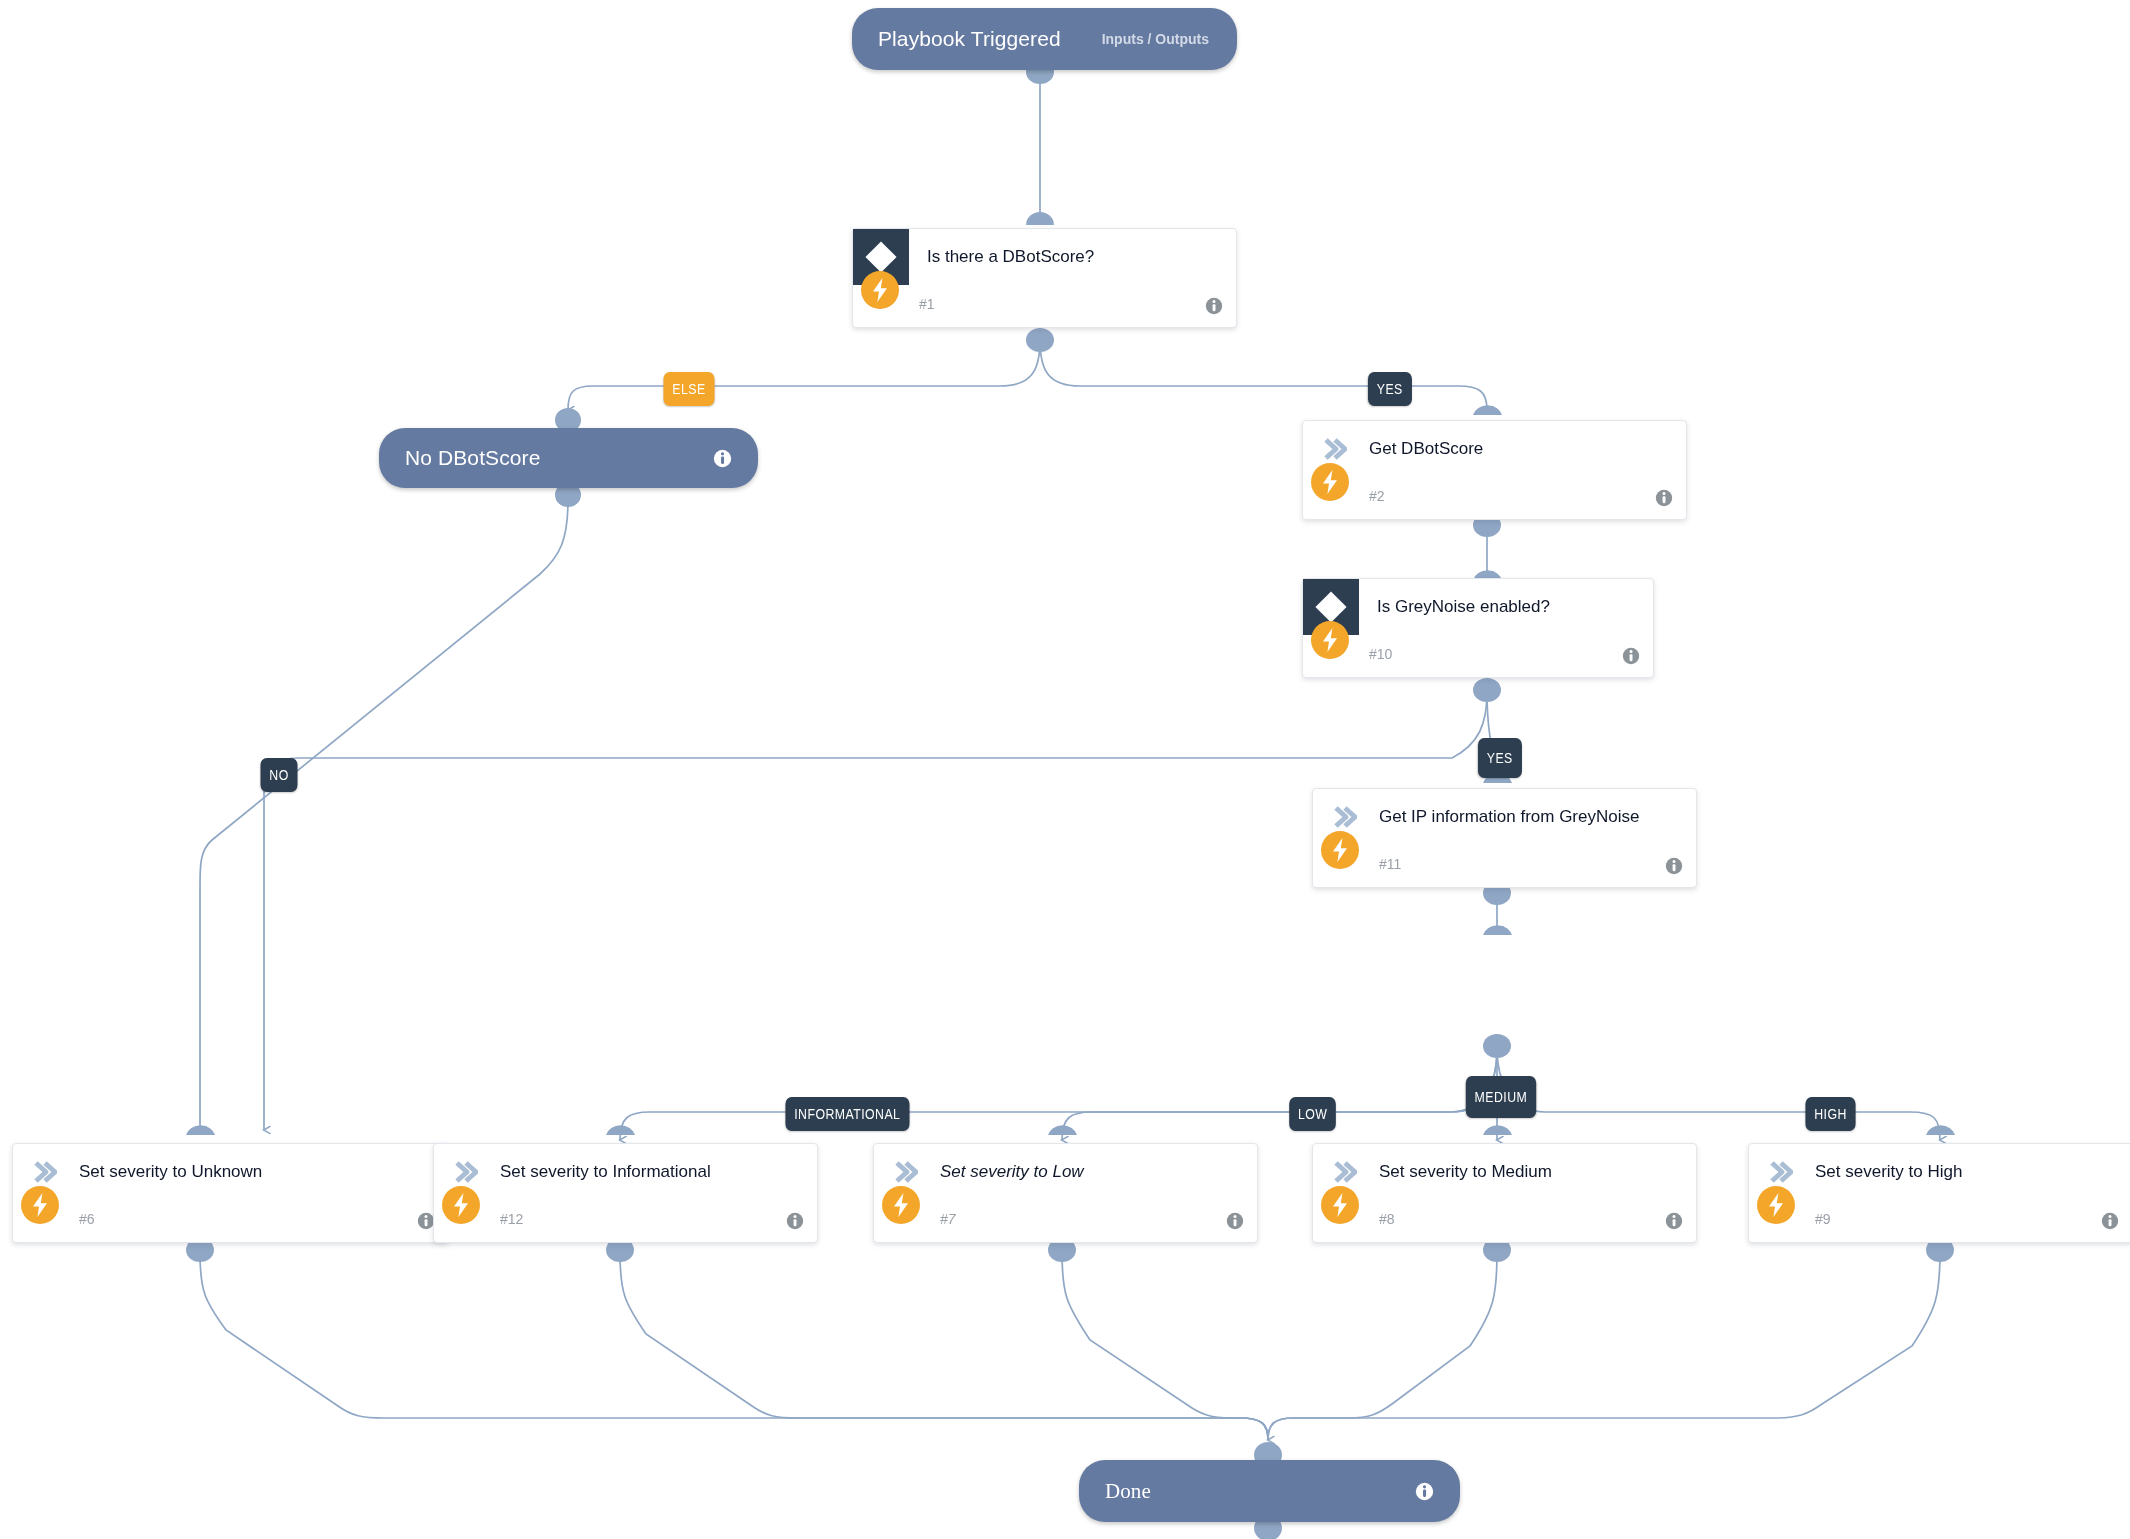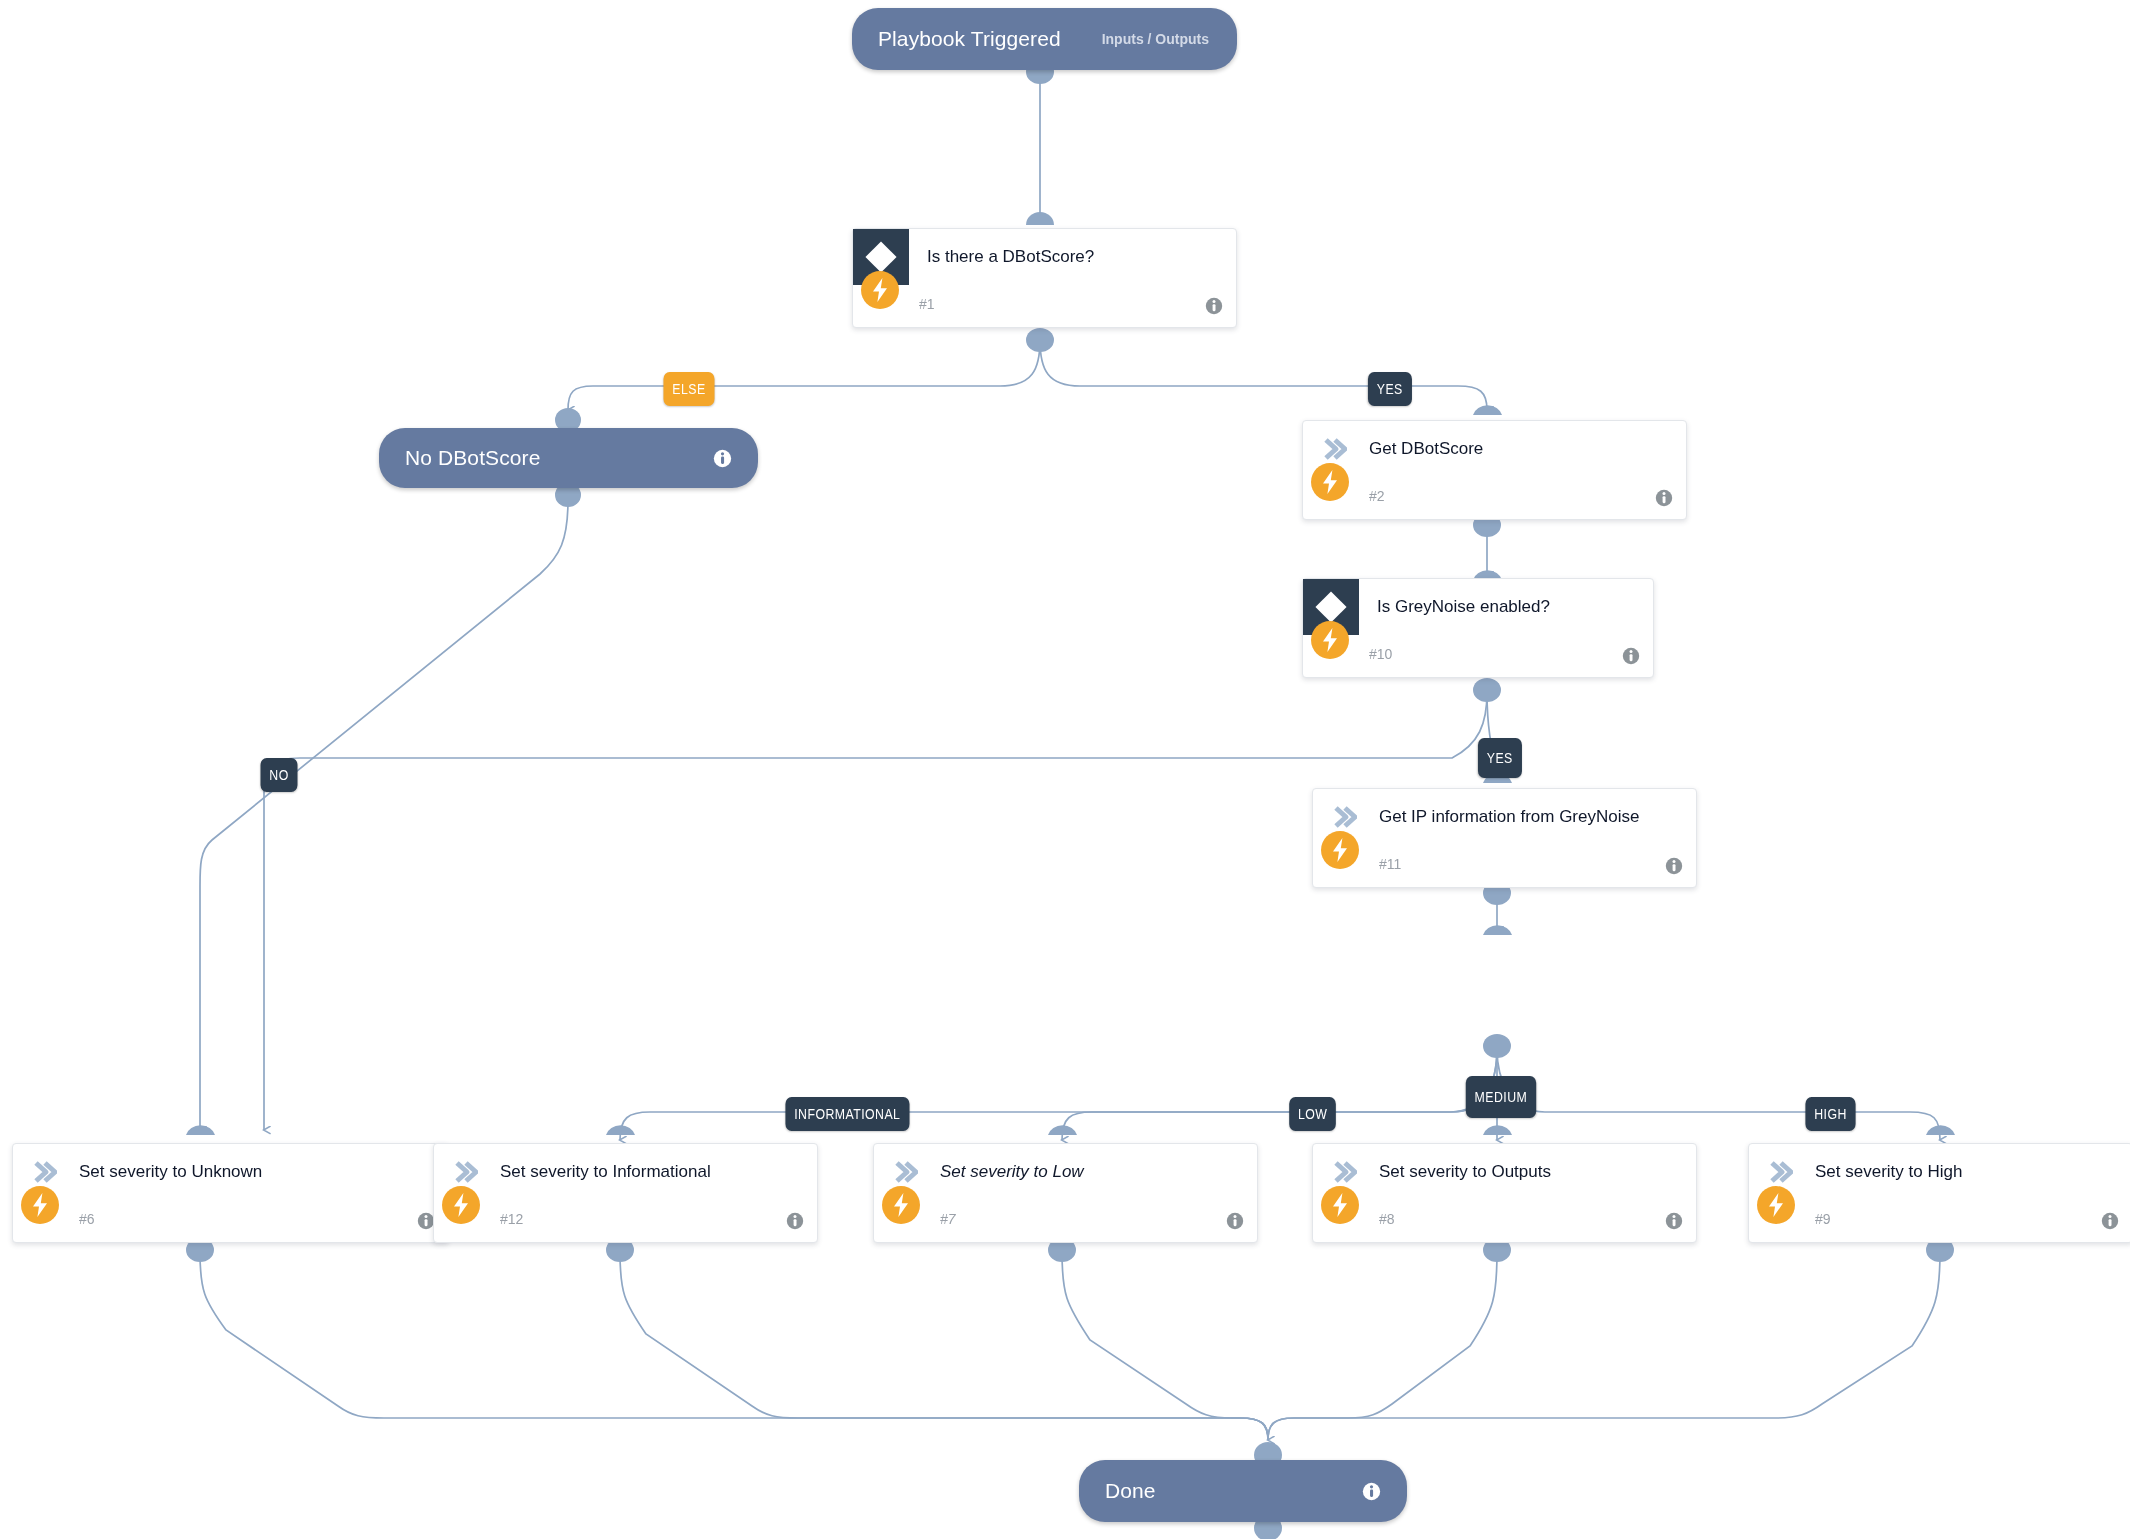--- a/index.html
+++ b/index.html
@@ -479,21 +479,21 @@
   </div>
 
   <div class="card task" style="left:1312px; top:1143px; width:385px; height:100px;">
     <div class="card-head">
       <div class="chev">
         <svg width="26" height="26" viewBox="0 0 26 26">
             <path d="M5 4 L15 13 L5 22" fill="none" stroke="#a9bdd4" stroke-width="5" stroke-linejoin="round"></path>
             <path d="M14 4 L24 13 L14 22" fill="none" stroke="#a9bdd4" stroke-width="5" stroke-linejoin="round"></path>
           </svg>
       </div>
-      <div class="card-title">Set severity to Outputs</div>
+      <div class="card-title">Set severity to Medium</div>
     </div>
     <div class="card-foot">
       <div class="bolt">
         <svg width="20" height="24" viewBox="0 0 20 24">
             <path d="M12.4 0 L3 13.4 H9 L7.4 24 L17 10.2 H10.8 Z" fill="#ffffff"></path>
           </svg>
       </div>
       <div class="task-id">#8</div>
       <div class="info-ico">
         <svg width="18" height="18" viewBox="0 0 18 18">
@@ -525,21 +525,21 @@
       <div class="info-ico">
         <svg width="18" height="18" viewBox="0 0 18 18">
             <circle cx="9" cy="9" r="8.2" fill="#8c9398"></circle>
             <circle cx="9" cy="4.6" r="1.5" fill="#fff"></circle>
             <rect x="7.6" y="7.2" width="2.9" height="7" rx="1.1" fill="#fff"></rect>
           </svg>
       </div>
     </div>
   </div>
 
-  <div class="pill" style="left:1079px; top:1460px; width:328px; height:62px;">
+  <div class="pill" style="left:1079px; top:1460px; width:381px; height:62px;font-family:Liberation Serif, serif;">
     <span class="pill-title">Done</span>
     <span class="pill-spacer"></span>
     <span class="info-ico">
       <svg width="19" height="19" viewBox="0 0 18 18">
           <circle cx="9" cy="9" r="8.2" fill="#ffffff"></circle>
           <circle cx="9" cy="4.6" r="1.5" fill="#657aa0"></circle>
           <rect x="7.6" y="7.2" width="2.9" height="7" rx="1.1" fill="#657aa0"></rect>
         </svg>
     </span>
   </div>

